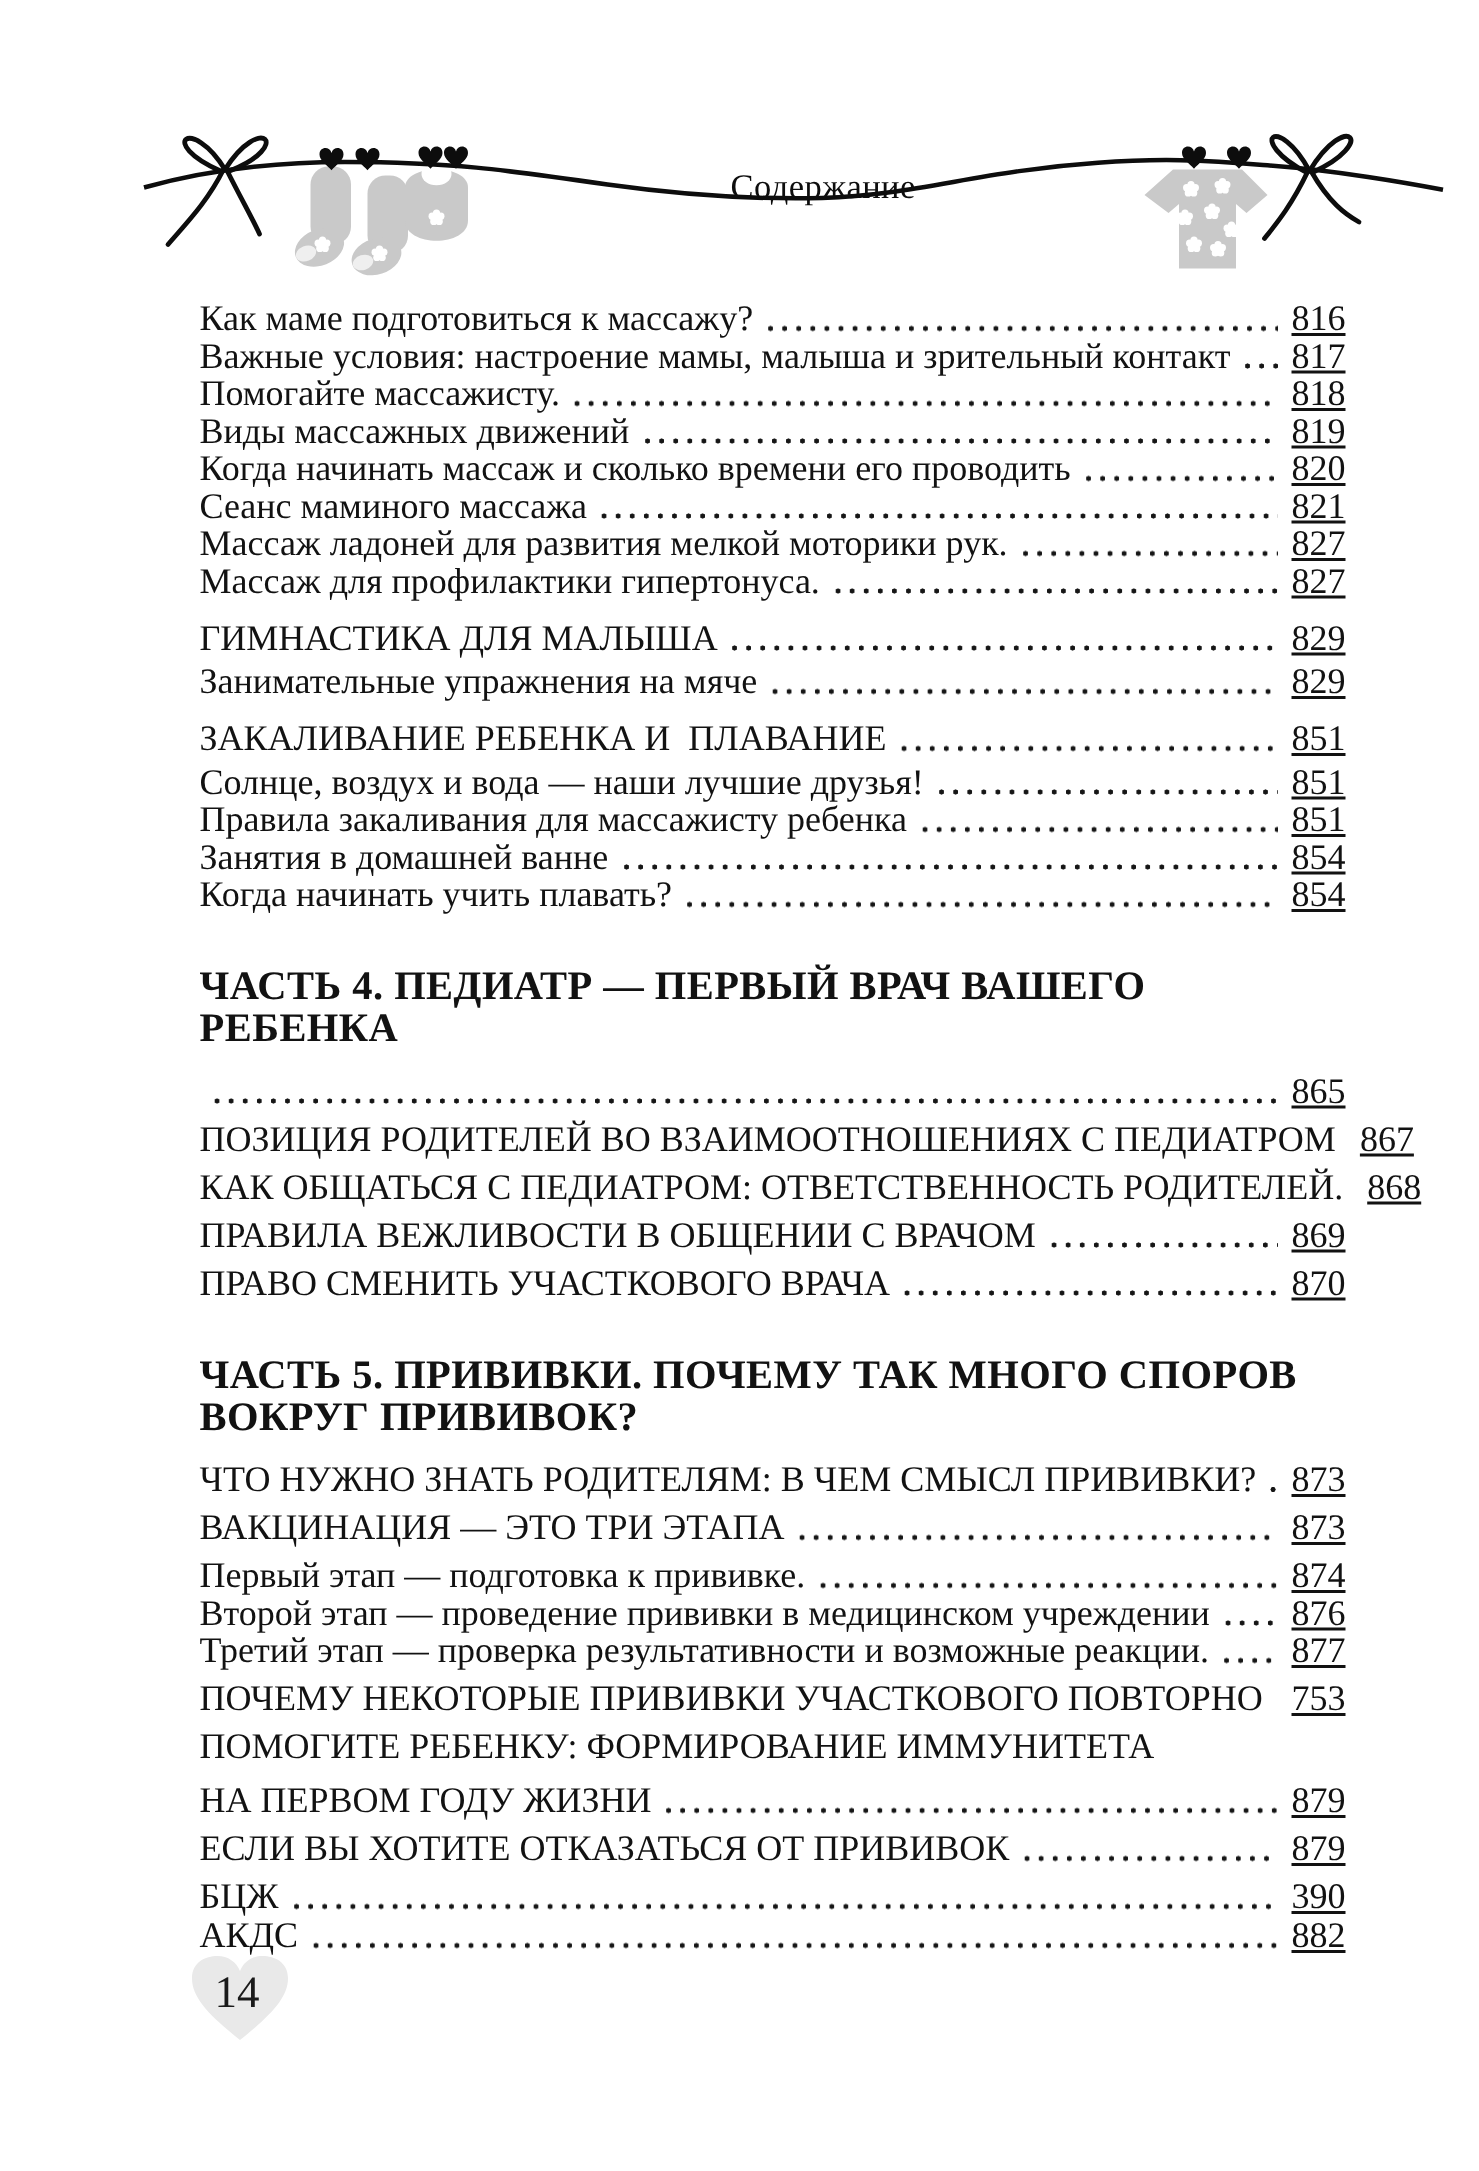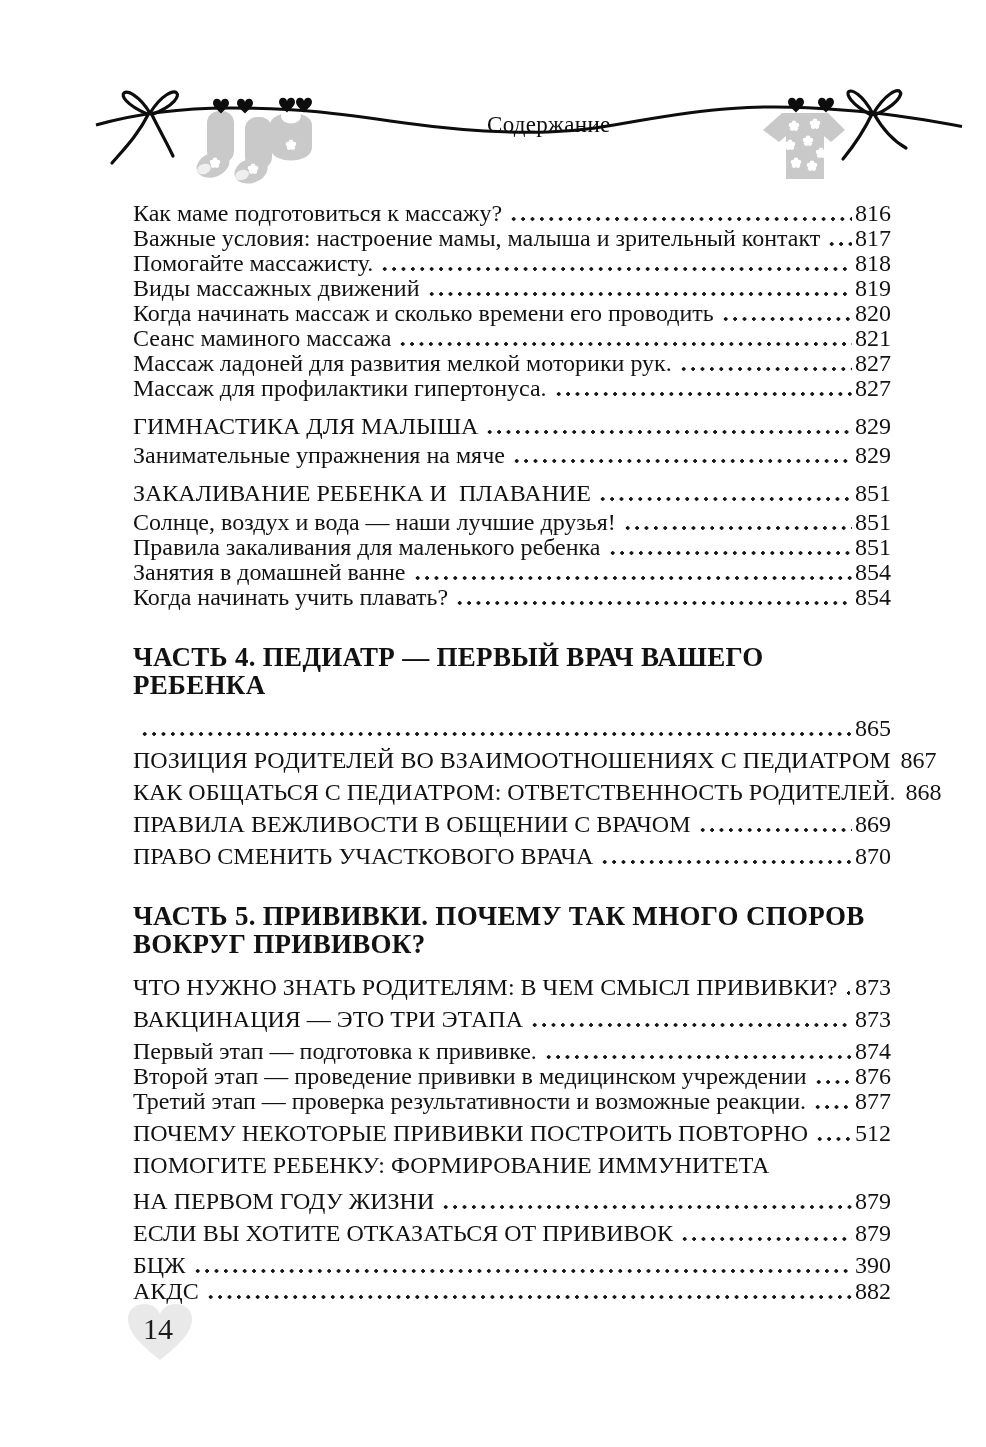--- a/index.html
+++ b/index.html
@@ -8,21 +8,21 @@
   .header{position:absolute;left:0;top:85px;width:986px;height:135px;}
   .header svg{position:absolute;left:0;top:0;}
   .title{position:absolute;left:487px;top:11px;font-size:23px;letter-spacing:.3px;color:#0d0d0d;margin-top:16px;}
   .toc{position:absolute;left:133px;right:89px;top:201px;}
   .entry{display:flex;align-items:stretch;font-size:24px;line-height:25px;}
   .t{white-space:nowrap;}
   .dots{flex:1;margin:0 3px 0 7px;
         background-image:radial-gradient(circle,#161616 1.55px,transparent 1.85px);
         background-size:9.4px 4px;background-repeat:repeat-x;
         background-position:left calc(100% - 5px);}
-  .pg{min-width:42px;white-space:nowrap;}
+  .pg{min-width:42px;text-align:right;white-space:nowrap;text-decoration:underline;}
   .m-capsb{margin:13px 0 4px;}
   .m-sp{margin:7px 0;}
   .m-pre{margin:7px 0 11px;}
   .m-pre-row{margin:0 0 7px;}
   .m-tight{margin:1px 0;}
   .part{font-weight:bold;font-size:27px;line-height:27.5px;margin:34px 0 17px;letter-spacing:.3px;}
   .folio{position:absolute;left:124px;top:1300px;width:72px;height:66px;}
   .folio svg{position:absolute;left:0;top:0;}
   .folio .num{position:absolute;left:0;right:4px;top:0;bottom:8px;display:flex;
               align-items:center;justify-content:center;font-size:30px;color:#1a1a1a;}
@@ -157,21 +157,21 @@
         <span class="t">ЗАКАЛИВАНИЕ РЕБЕНКА И&nbsp; ПЛАВАНИЕ</span>
         <span class="dots"></span>
         <span class="pg">851</span>
       </div>
       <div class="entry ">
         <span class="t">Солнце, воздух и вода — наши лучшие друзья!</span>
         <span class="dots"></span>
         <span class="pg">851</span>
       </div>
       <div class="entry ">
-        <span class="t">Правила закаливания для маленького ребенка</span>
+        <span class="t">Правила закаливания для массажисту ребенка</span>
         <span class="dots"></span>
         <span class="pg">851</span>
       </div>
       <div class="entry ">
         <span class="t">Занятия в домашней ванне</span>
         <span class="dots"></span>
         <span class="pg">854</span>
       </div>
       <div class="entry ">
         <span class="t">Когда начинать учить плавать?</span>
@@ -228,23 +228,23 @@
         <span class="t">Второй этап — проведение прививки в медицинском учреждении</span>
         <span class="dots"></span>
         <span class="pg">876</span>
       </div>
       <div class="entry ">
         <span class="t">Третий этап — проверка результативности и возможные реакции.</span>
         <span class="dots"></span>
         <span class="pg">877</span>
       </div>
       <div class="entry m-sp">
-        <span class="t">ПОЧЕМУ НЕКОТОРЫЕ ПРИВИВКИ ПОСТРОИТЬ ПОВТОРНО</span>
-        <span class="dots"></span>
-        <span class="pg">512</span>
+        <span class="t">ПОЧЕМУ НЕКОТОРЫЕ ПРИВИВКИ УЧАСТКОВОГО ПОВТОРНО</span>
+        <span class="dots"></span>
+        <span class="pg">753</span>
       </div>
       <div class="entry m-pre">
         <span class="t">ПОМОГИТЕ РЕБЕНКУ: ФОРМИРОВАНИЕ ИММУНИТЕТА</span>
       </div>
       <div class="entry m-pre-row">
         <span class="t">НА ПЕРВОМ ГОДУ ЖИЗНИ</span>
         <span class="dots"></span>
         <span class="pg">879</span>
       </div>
       <div class="entry m-sp">

